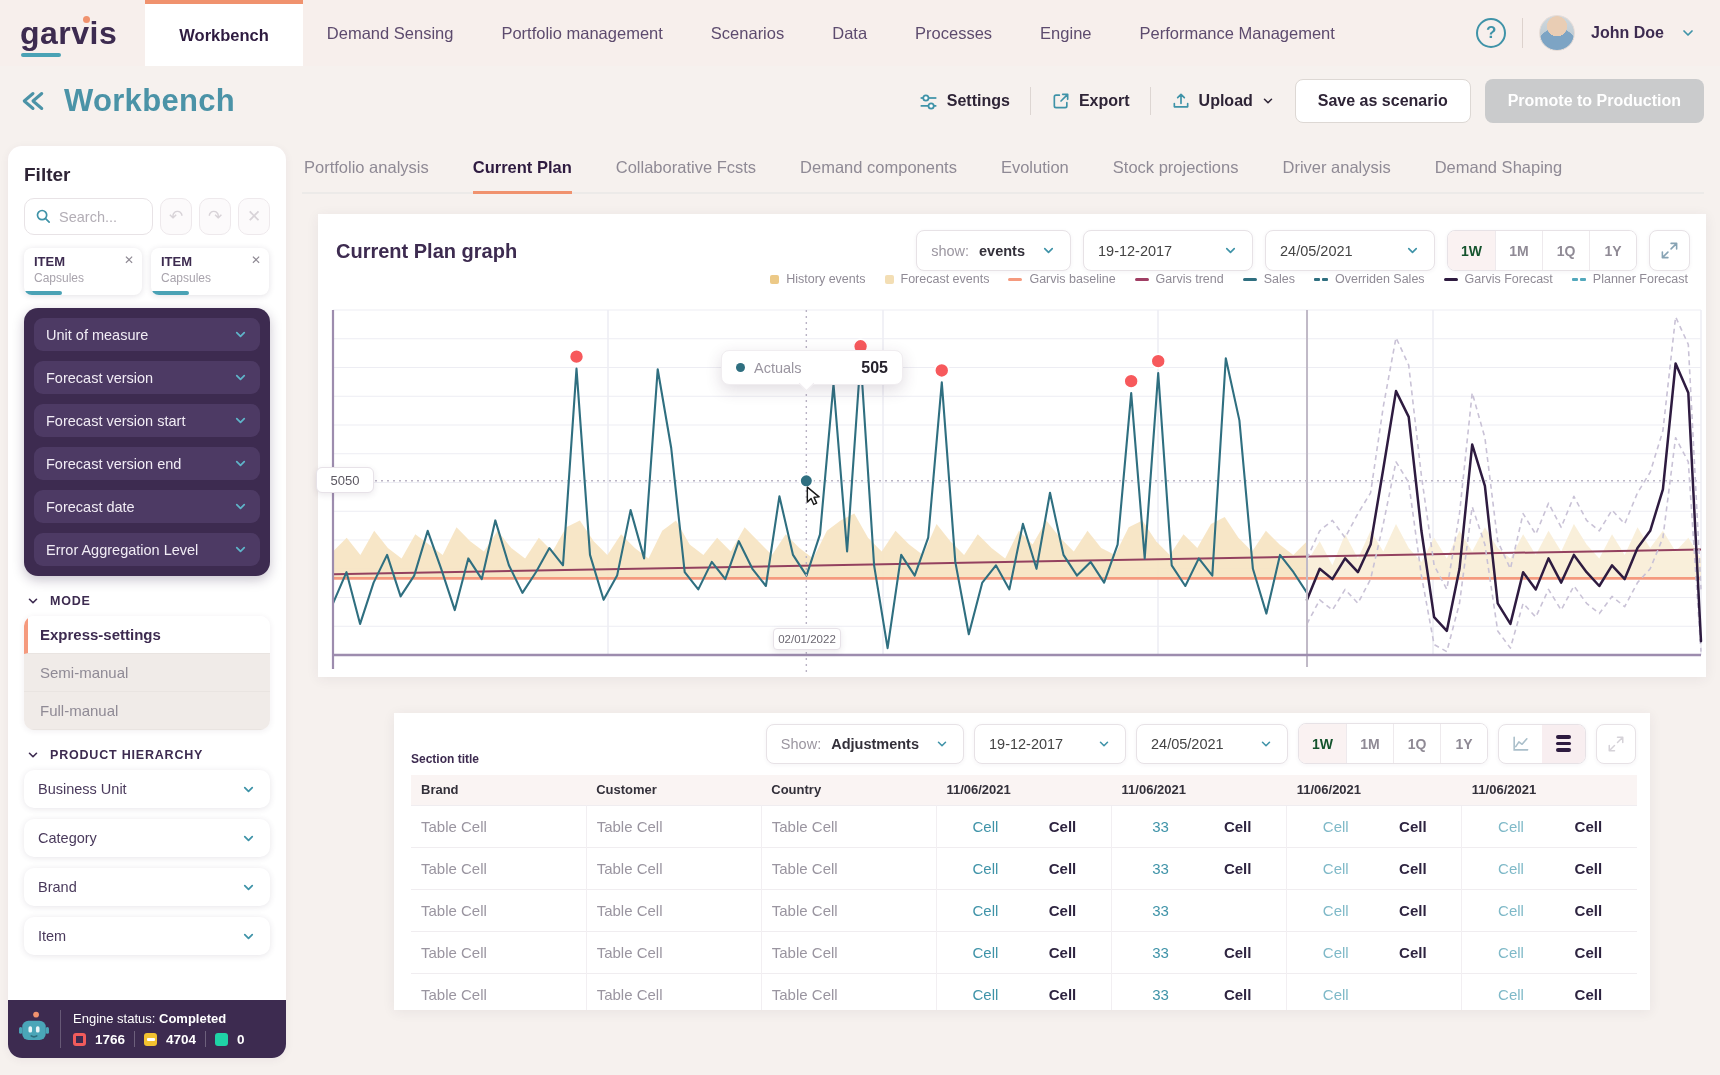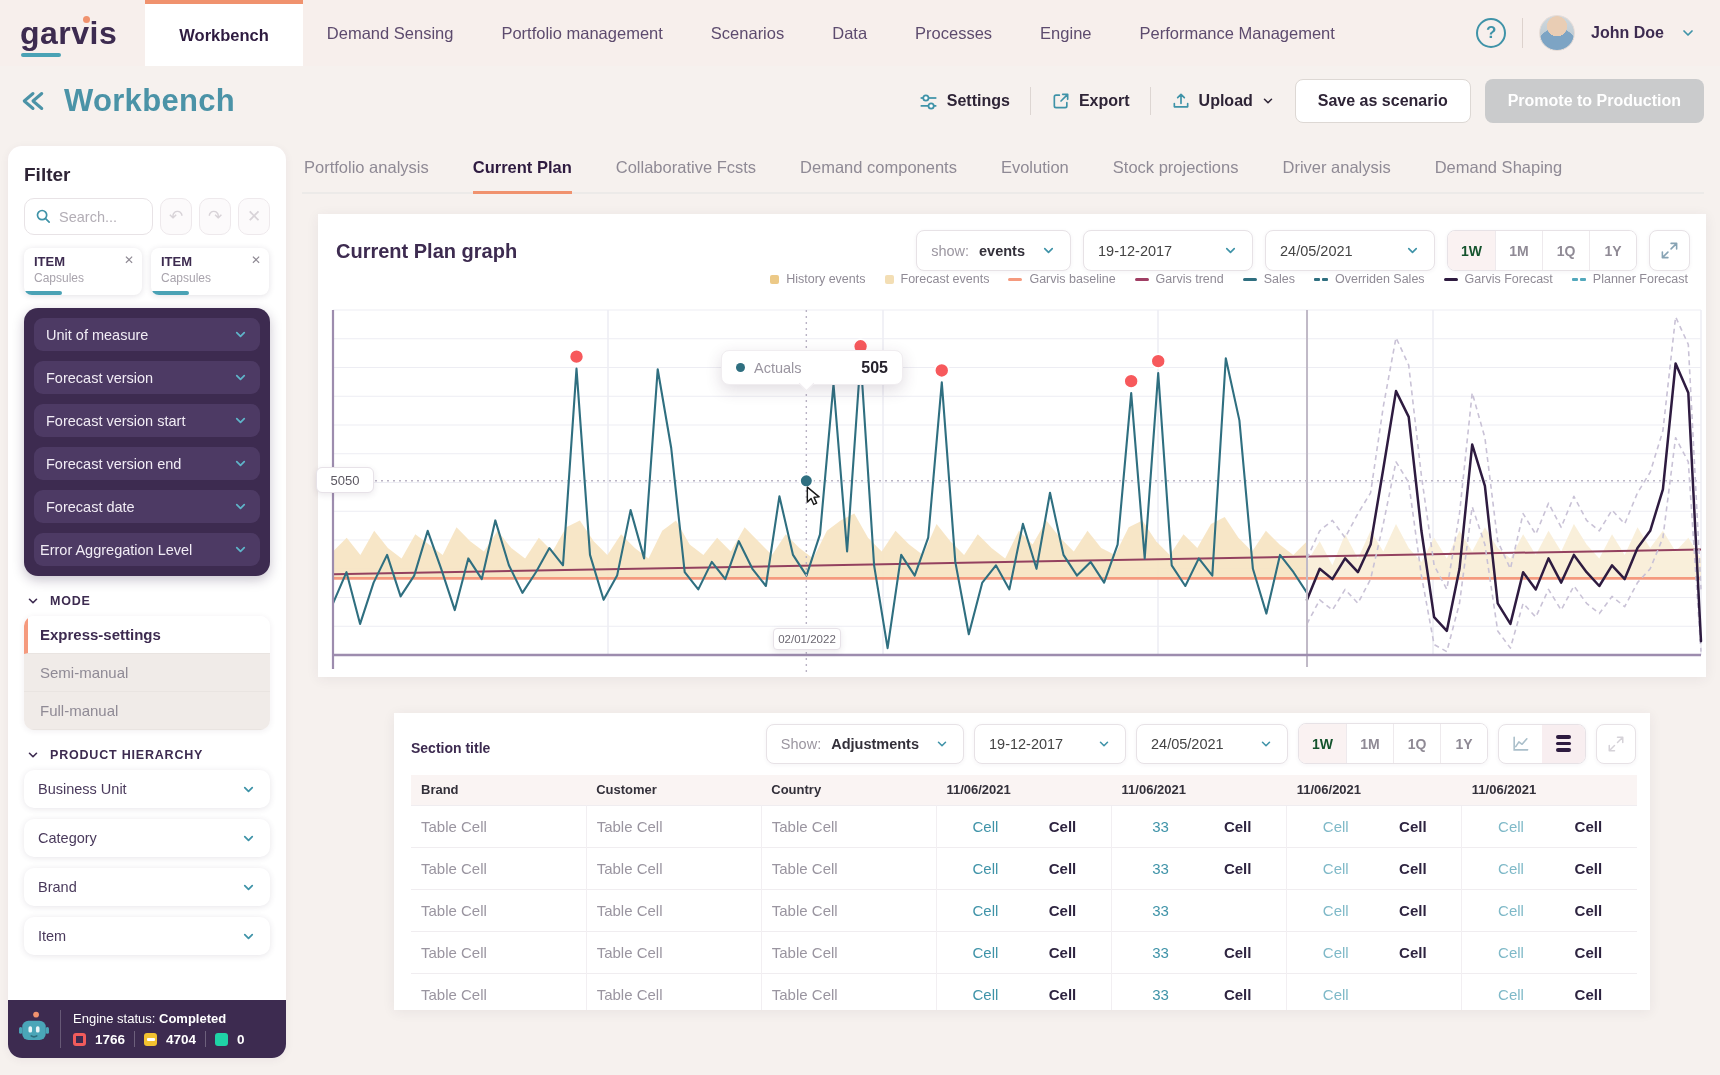--- a/index.html
+++ b/index.html
@@ -62,21 +62,21 @@
   .chips { display:flex; gap:9px; margin-bottom:13px; }
   .chip { position:relative; width:118px; height:47px; background:#fff; border-radius:8px;
     box-shadow:0 1px 6px rgba(60,40,70,.14); padding:6px 8px 0 10px; overflow:hidden; }
   .chip-title { font-size:13px; font-weight:700; color:#3d2b50; }
   .chip-sub { font-size:12px; color:#a8a3ac; margin-top:2px; }
   .chip-x { position:absolute; top:5px; right:8px; font-size:12px; color:#8f8a94; }
   .chip-bar { position:absolute; left:0; bottom:0; width:38px; height:4px; background:#4aa2b5; border-radius:0 2px 2px 0; }
   .filter-panel { background:#3d2b50; border-radius:14px; padding:10px; box-shadow:0 4px 12px rgba(40,20,60,.25); }
   .filter-row { height:33px; background:#4d3a64; border-radius:9px; display:flex; align-items:center;
     padding:0 12px; margin-bottom:10px; color:#f1ecf5; font-size:14.5px; }
-  .filter-row:last-child { margin-bottom:0;padding-left:6px; }
+  .filter-row:last-child { margin-bottom:0; }
   .filter-row .chev { margin-left:auto; }
   .group-label { display:flex; align-items:center; gap:10px; font-size:12.5px; font-weight:700;
     letter-spacing:.8px; color:#3d2b50; margin:18px 0 8px 2px; }
   .mode-group { border-radius:10px; overflow:hidden; box-shadow:0 1px 6px rgba(60,40,70,.08); }
   .mode-item { height:38px; display:flex; align-items:center; padding:0 16px; font-size:15px;
     background:#f0ebe8; color:#8f8a95; border-bottom:1px solid #e9e4e1; }
   .mode-item.active { background:#fff; color:#3d2b50; font-weight:700;
     border-left:4px solid #f59a7e; padding-left:12px; }
   .hier-item { height:38px; background:#fff; border-radius:10px; box-shadow:0 1px 6px rgba(60,40,70,.12);
     display:flex; align-items:center; padding:0 14px; margin-bottom:11px; font-size:14.5px; color:#4a3a5c; }
@@ -138,21 +138,21 @@
     display:flex; align-items:center; padding:0 14px; }
   .tooltip::after { content:""; position:absolute; left:79px; bottom:-5px; width:10px; height:10px;
     background:#fff; transform:rotate(45deg); border-right:1px solid #f0edf0; border-bottom:1px solid #f0edf0; }
   .tt-dot { width:9px; height:9px; border-radius:50%; background:#2f6f80; }
   .tt-label { font-size:14.5px; color:#9a95a0; margin-left:9px; }
   .tt-value { margin-left:auto; font-size:16px; font-weight:700; color:#26222c; }
   .cursor-icon { position:absolute; left:487px; top:272px; }
 
   
   .section-card { left:378px; top:713px; width:1256px; height:297px; overflow:hidden; }
-  .section-title { position:absolute; left:17px; top:27px; font-size:14px; font-weight:700; color:#3d2b50; }
+  .section-title { position:absolute; left:17px; top:39px; font-size:12px; font-weight:700; color:#3d2b50; }
   .s-controls { position:absolute; top:10px; right:14px; display:flex; gap:10px; align-items:center; }
   .s-controls .pill { height:40px; }
   .toggle-group { display:flex; border:1px solid #e7e2e6; border-radius:8px; overflow:hidden;
     background:#fff; box-shadow:0 1px 4px rgba(60,40,70,.05); }
   .toggle-cell { width:43px; height:38px; display:flex; align-items:center; justify-content:center; }
   .toggle-cell.active { background:#f8eef0; }
   .bars-icon { display:flex; flex-direction:column; gap:3px; }
   .bars-icon i { width:15px; height:3.5px; border-radius:2px; background:#2e1b40; display:block; }
 
   table.grid { position:absolute; left:17px; top:62px; width:1226px; border-collapse:collapse; table-layout:fixed; }

